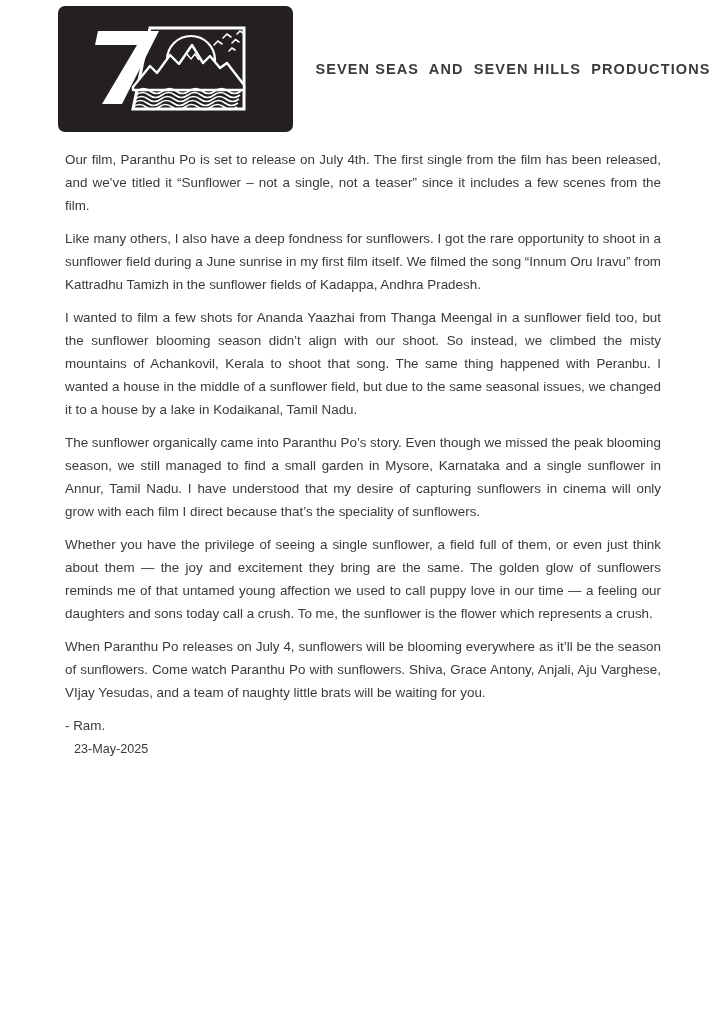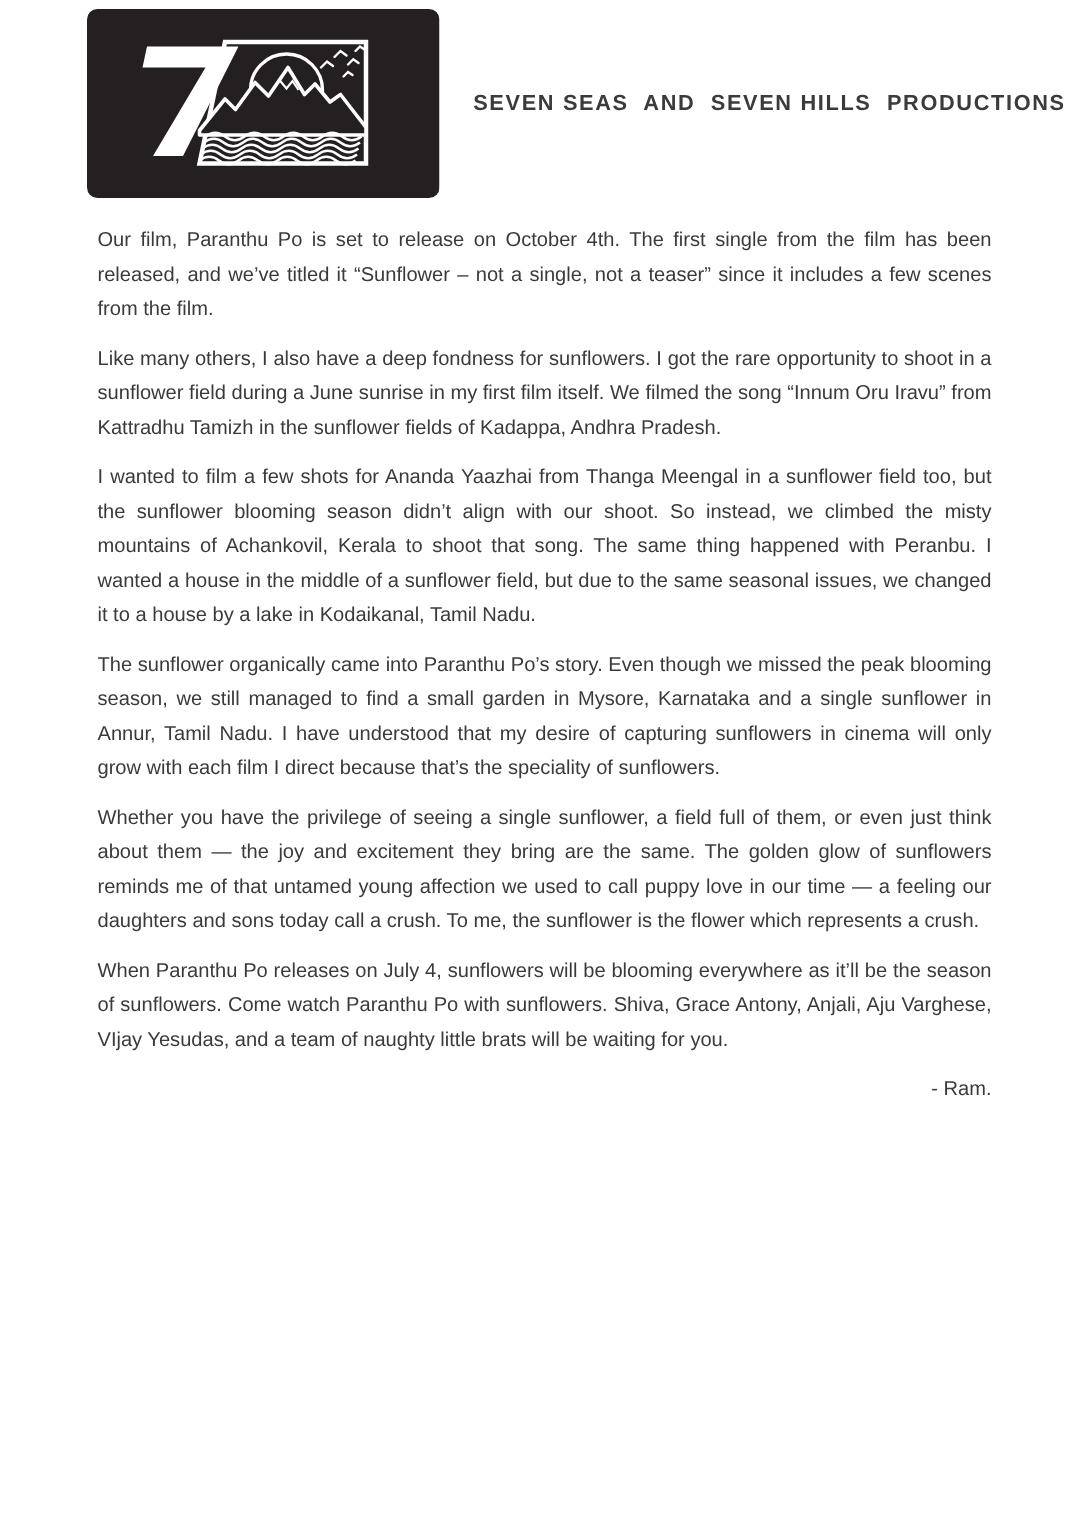--- a/index.html
+++ b/index.html
@@ -46,21 +46,20 @@
   }
   .letter p {
     margin: 0 0 10px 0;
     text-align: justify;
   }
   .letter p.no-justify {
     text-align: left;
   }
   .letter p.signoff {
     margin-bottom: 1px;
-    text-align: right;
   }
   .letter p.date-line {
     font-size: 12.6px;
     margin-left: 9px;
   }
 </style>
 </head>
 <body>
 
 <div class="page">
@@ -92,22 +91,23 @@
         <path d="M75,101 q6.5,-5 13,0 t13,0 t13,0 t13,0 t13,0 t13,0 t13,0 t13,0"></path>
       </g>
 
       <polygon points="40,25 101,25 64,98 44,98 79,39 37,39" fill="#ffffff"></polygon>
     </svg>
   </div>
 
   <div class="company-title">SEVEN SEAS  AND  SEVEN HILLS  PRODUCTIONS</div>
 
   <div class="letter">
-    <p>Our film, Paranthu Po is set to release on October 4th. The first single from the film has been released, and we’ve titled it “Sunflower – not a single, not a teaser” since it includes a few scenes from the film.</p>
+    <p>Our film, Paranthu Po is set to release on July 4th. The first single from the film has been released, and we’ve titled it “Sunflower – not a single, not a teaser” since it includes a few scenes from the film.</p>
     <p>Like many others, I also have a deep fondness for sunflowers. I got the rare opportunity to shoot in a sunflower field during a June sunrise in my first film itself. We filmed the song “Innum Oru Iravu” from Kattradhu Tamizh in the sunflower fields of Kadappa, Andhra Pradesh.</p>
     <p>I wanted to film a few shots for Ananda Yaazhai from Thanga Meengal in a sunflower field too, but the sunflower blooming season didn’t align with our shoot. So instead, we climbed the misty mountains of Achankovil, Kerala to shoot that song. The same thing happened with Peranbu. I wanted a house in the middle of a sunflower field, but due to the same seasonal issues, we changed it to a house by a lake in Kodaikanal, Tamil Nadu.</p>
     <p>The sunflower organically came into Paranthu Po’s story. Even though we missed the peak blooming season, we still managed to find a small garden in Mysore, Karnataka and a single sunflower in Annur, Tamil Nadu. I have understood that my desire of capturing sunflowers in cinema will only grow with each film I direct because that’s the speciality of sunflowers.</p>
     <p>Whether you have the privilege of seeing a single sunflower, a field full of them, or even just think about them — the joy and excitement they bring are the same. The golden glow of sunflowers reminds me of that untamed young affection we used to call puppy love in our time — a feeling our daughters and sons today call a crush. To me, the sunflower is the flower which represents a crush.</p>
     <p>When Paranthu Po releases on July 4, sunflowers will be blooming everywhere as it’ll be the season of sunflowers. Come watch Paranthu Po with sunflowers. Shiva, Grace Antony, Anjali, Aju Varghese, VIjay Yesudas, and a team of naughty little brats will be waiting for you.</p>
     <p class="no-justify signoff">- Ram.</p>
+    <p class="no-justify date-line">23-May-2025</p>
   </div>
 
 </div>
 
 </body></html>

